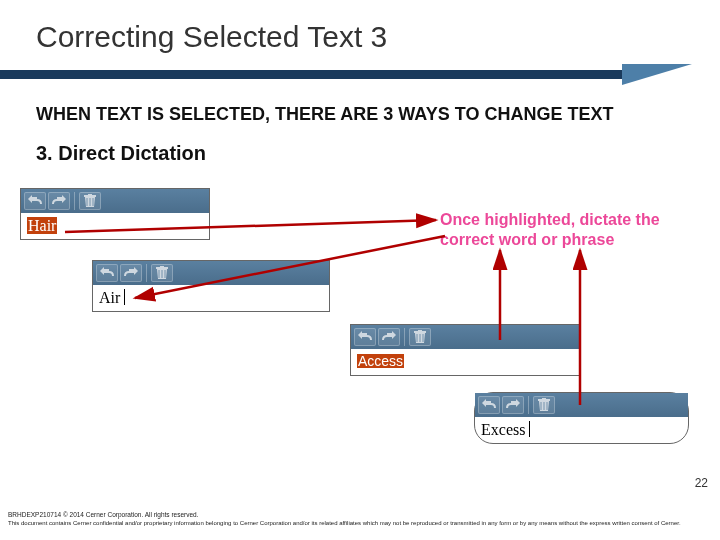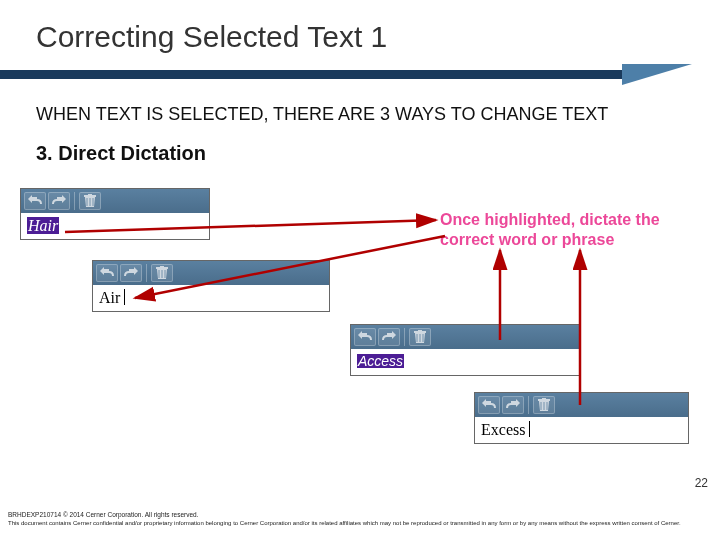--- a/index.html
+++ b/index.html
@@ -39,21 +39,21 @@
     width: 0;
     height: 0;
     border-top: 21px solid #4d7fa8;
     border-right: 70px solid transparent;
   }
   .subhead {
     position: absolute;
     top: 104px;
     left: 36px;
     font-size: 18px;
-    font-weight: 400;
+    font-weight: 700;
     color: #111;
   }
   .item {
     position: absolute;
     top: 142px;
     left: 36px;
     font-size: 20px;
     font-weight: 700;
     color: #111;
   }
@@ -98,37 +98,36 @@
     background: rgba(255,255,255,0.3);
     margin: 0 2px;
   }
   .textarea {
     padding: 4px 6px;
     font-family: "Times New Roman", serif;
     font-size: 16px;
     min-height: 26px;
   }
   .sel {
-    background: #4c1d95;
+    background: #c2410c;
     color: #fff;
     padding: 0 1px;
-    font-style: italic;
   }
   .cursor::after {
     content: "";
     display: inline-block;
     width: 1px;
     height: 16px;
     background: #000;
     vertical-align: -2px;
   }
   #box1 { top: 188px; left: 20px; width: 190px; }
   #box2 { top: 260px; left: 92px; width: 238px; }
   #box3 { top: 324px; left: 350px; width: 230px; }
-  #box4 { top: 392px; left: 474px; width: 215px; }
+  #box4 { top: 392px; left: 474px; width: 215px; border-radius: 19px; }
   
   .arrow {
     position: absolute;
     pointer-events: none;
   }
   .pagenum {
     position: absolute;
     right: 12px;
     bottom: 50px;
     font-size: 12px;
@@ -146,21 +145,21 @@
     left: 8px;
     bottom: 14px;
     font-size: 6px;
     color: #222;
   }
   .box3text .sel { display:inline-block; line-height:1; }
 </style>
 </head>
 <body>
 
-<div class="title">Correcting Selected Text 1</div>
+<div class="title">Correcting Selected Text 3</div>
 
 <div class="rule-wrap">
   <div class="rule-bar"></div>
   <div class="rule-tri"></div>
 </div>
 
 <div class="subhead">WHEN TEXT IS SELECTED, THERE ARE 3 WAYS TO CHANGE TEXT</div>
 <div class="item">3.  Direct Dictation</div>
 <div class="callout">Once highlighted, dictate the correct word or phrase</div>
 

